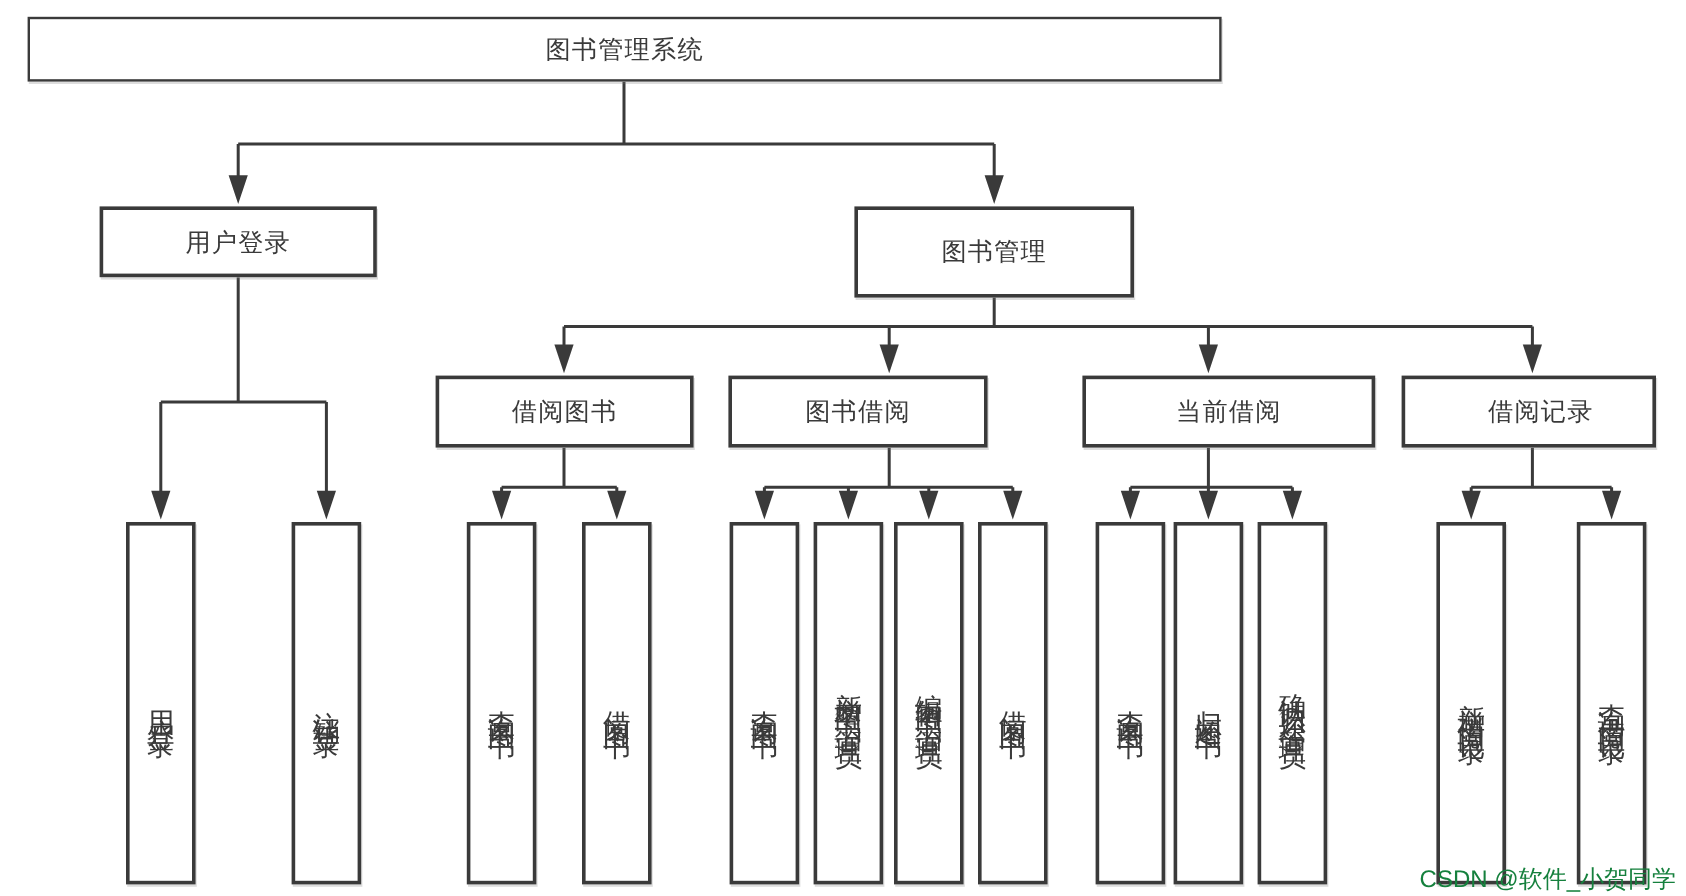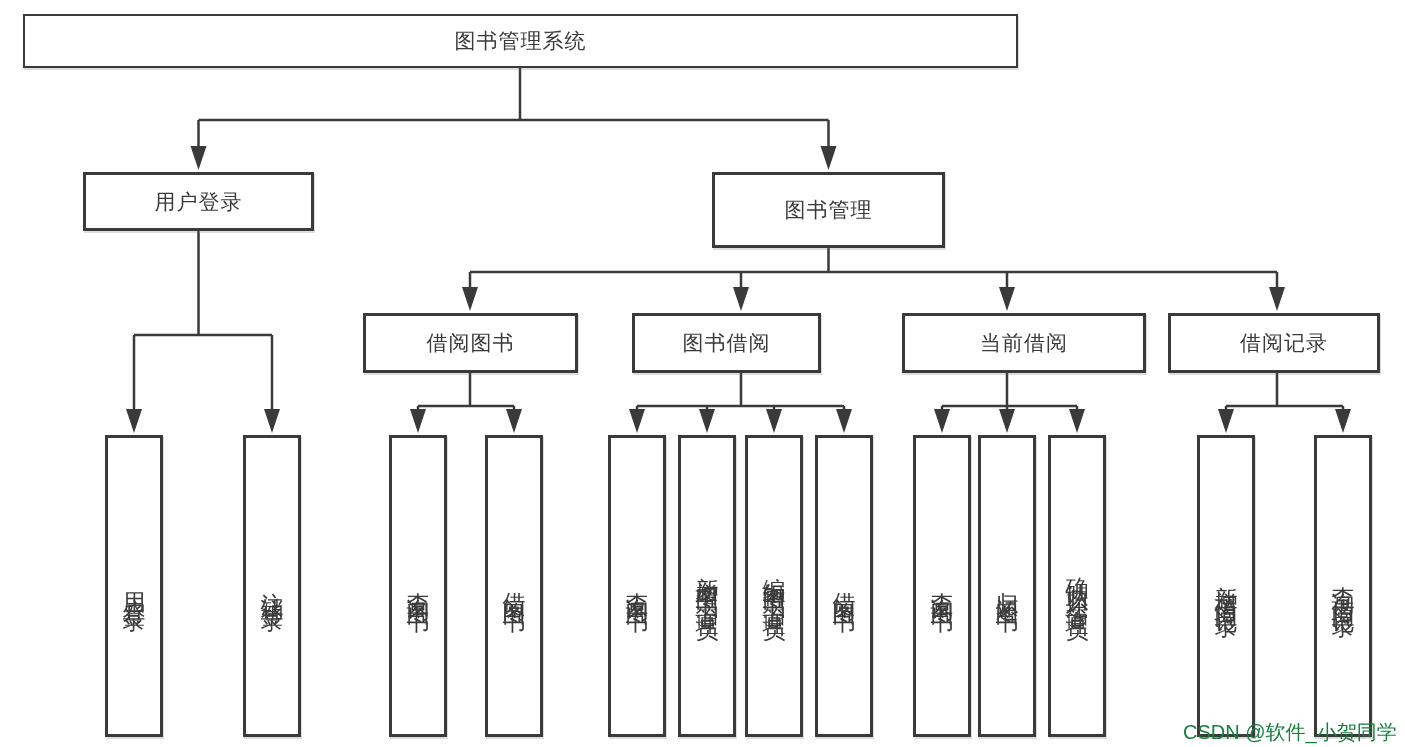--- a/index.html
+++ b/index.html
@@ -34,21 +34,21 @@
     writing-mode: vertical-rl;
     text-orientation: mixed;
     font-size: 23px;
     letter-spacing: 6px;
     line-height: 1;
   }
   .b-root { left: 23px;  top: 14px;  width: 995px; height: 54px; border-width: 2px; }
   .b-l2a  { left: 83px;  top: 172px; width: 231px; height: 59px; }
   .b-l2b  { left: 712px; top: 172px; width: 233px; height: 76px; }
   .b-l3a  { left: 363px; top: 313px; width: 215px; height: 60px; }
-  .b-l3b  { left: 632px; top: 313px; width: 189px; height: 60px; }
+  .b-l3b  { left: 607px; top: 313px; width: 216px; height: 60px; }
   .b-l3c  { left: 902px; top: 313px; width: 244px; height: 60px; }
   .b-l3d  { left: 1168px;top: 313px; width: 212px; height: 60px; padding-left: 20px; }
   .leaf   { top: 435px; width: 58px; height: 302px; }
   .b-f1  { left: 105px; }
   .b-f2  { left: 243px; }
   .b-f3  { left: 389px; }
   .b-f4  { left: 485px; }
   .b-f5  { left: 608px; }
   .b-f6  { left: 678px; }
   .b-f7  { left: 745px; }

